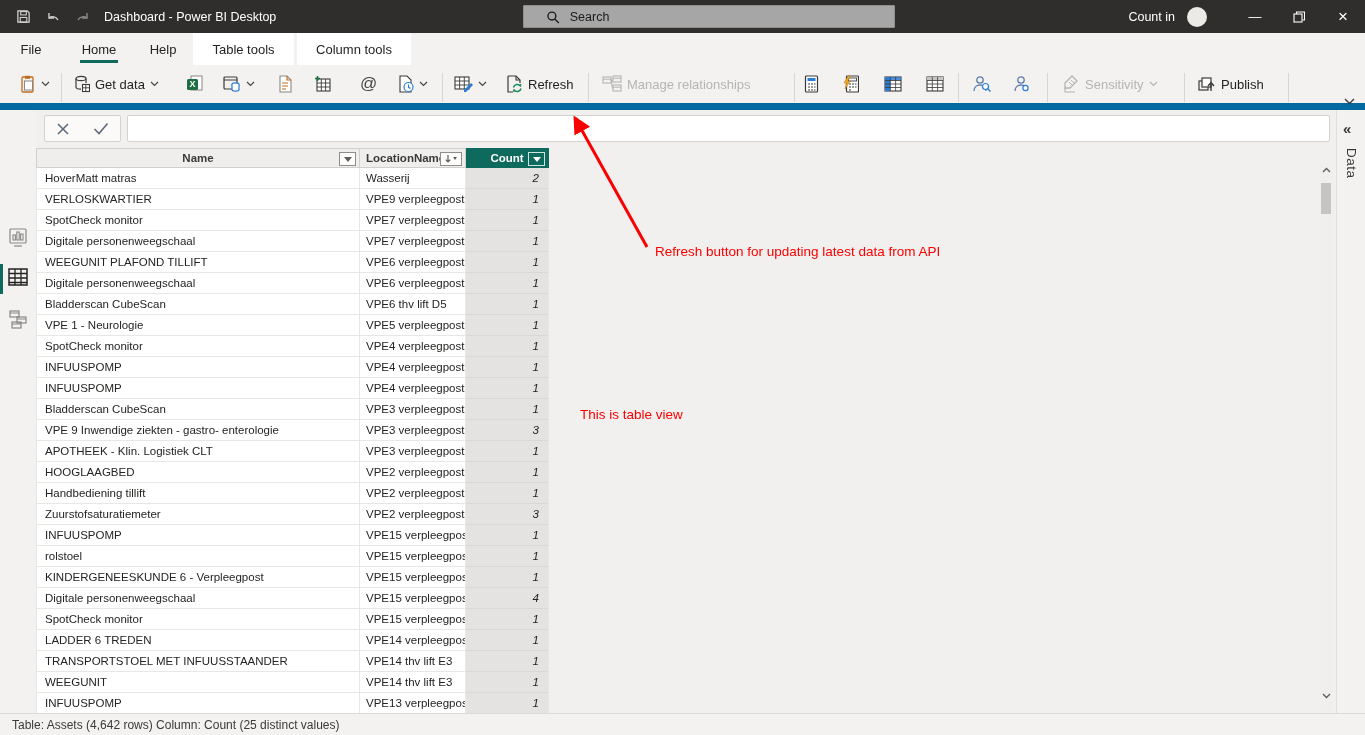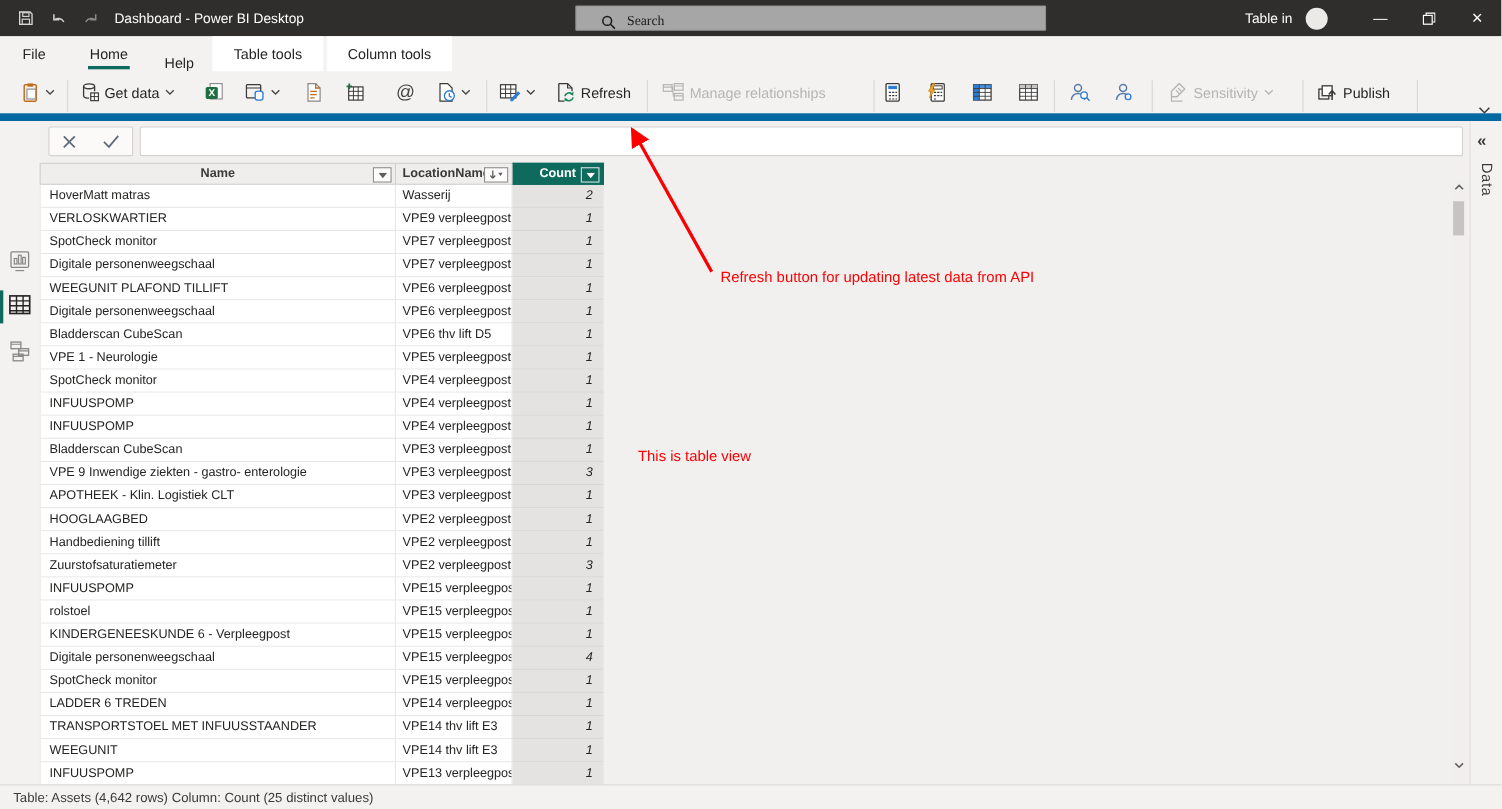--- a/index.html
+++ b/index.html
@@ -4,21 +4,21 @@
 <style>
   * { margin:0; padding:0; box-sizing:border-box; }
   html,body { width:1365px; height:735px; overflow:hidden; }
   body { font-family:"Liberation Sans","DejaVu Sans",sans-serif; background:#f1f0ef; position:relative; color:#252423; }
 
   
   #titlebar { position:absolute; left:0; top:0; width:1365px; height:33px; background:#2f2e2d; display:flex; align-items:center; }
   .tb-icon { width:30px; height:33px; display:flex; align-items:center; justify-content:center; color:#d8d8d8; font-size:15px; }
   .tb-icon.dim { color:#8a8a8a; }
   #tb-title { color:#ffffff; font-size:12.5px; margin-left:6px; white-space:nowrap; }
-  #searchbox { position:absolute; left:523px; top:5px; width:428px; height:23px; background:#a6a6a6; border:1px solid #8f8f8f; display:flex; align-items:flex-end; border-radius:1px;font-family:Liberation Serif, serif; }
+  #searchbox { position:absolute; left:523px; top:5px; width:372px; height:23px; background:#a6a6a6; border:1px solid #8f8f8f; display:flex; align-items:center; border-radius:1px; }
   #searchbox svg { margin-left:22px; }
   #search-input { background:transparent; border:none; outline:none; font-size:12.5px; color:#1b1b1b; margin-left:10px; width:330px; font-family:inherit; }
   #search-input::placeholder { color:#1b1b1b; opacity:1; }
   #tb-right { position:absolute; right:0; top:0; height:33px; display:flex; align-items:center; }
   #signin { color:#ffffff; font-size:12.5px; margin-right:12px; cursor:default; }
   #avatar { width:20px; height:20px; border-radius:50%; background:#eceae7; margin-right:26px; }
   .winbtn { width:44px; height:33px; display:flex; align-items:center; justify-content:center; color:#ffffff; font-size:13px; }
 
   
   #tabsrow { position:absolute; left:0; top:33px; width:1365px; height:32px; background:#f3f2f1; }
@@ -108,42 +108,42 @@
 
   <div id="searchbox">
     <svg width="14" height="14" viewBox="0 0 14 14">
         <circle cx="6" cy="6" r="4" fill="none" stroke="#1b1b1b" stroke-width="1.4"></circle>
         <line x1="9" y1="9" x2="13" y2="13" stroke="#1b1b1b" stroke-width="1.4"></line>
       </svg>
     <input id="search-input" placeholder="Search" style="">
   </div>
 
   <div id="tb-right">
-    <span id="signin">Table in</span>
+    <span id="signin">Count in</span>
     <span id="avatar"></span>
     <span class="winbtn">—</span>
     <span class="winbtn">
       <svg width="12" height="12" viewBox="0 0 12 12">
           <rect x="1" y="3" width="8" height="8" fill="none" stroke="#ffffff" stroke-width="1.1"></rect>
           <path d="M3.5 3 V1 h8 v8 h-2" fill="none" stroke="#ffffff" stroke-width="1.1"></path>
         </svg>
     </span>
     <span class="winbtn" style="font-size:17px;">×</span>
   </div>
 </div>
 
 <div id="tabsrow">
   <div class="rtab" style="left:10px;width:42px;">
       <span>File</span>
     </div>
   <div class="rtab" id="tab-home" style="left:74px;width:50px;">
       <span>Home</span>
       <span class="underline"></span>
     </div>
-  <div class="rtab" style="left:142px;width:42px;align-items:flex-end;">
+  <div class="rtab" style="left:142px;width:42px;">
       <span>Help</span>
     </div>
   <div class="rtab ctx" style="left:193px;width:101px;">
       <span>Table tools</span>
     </div>
   <div class="rtab ctx" style="left:297px;width:114px;">
       <span>Column tools</span>
     </div>
 </div>
 

